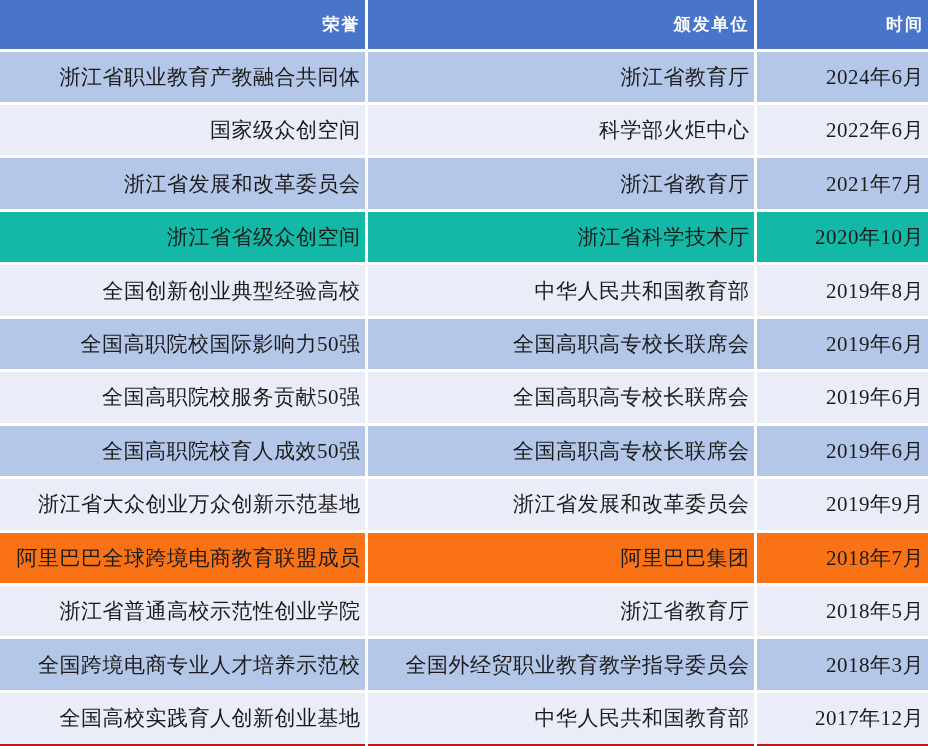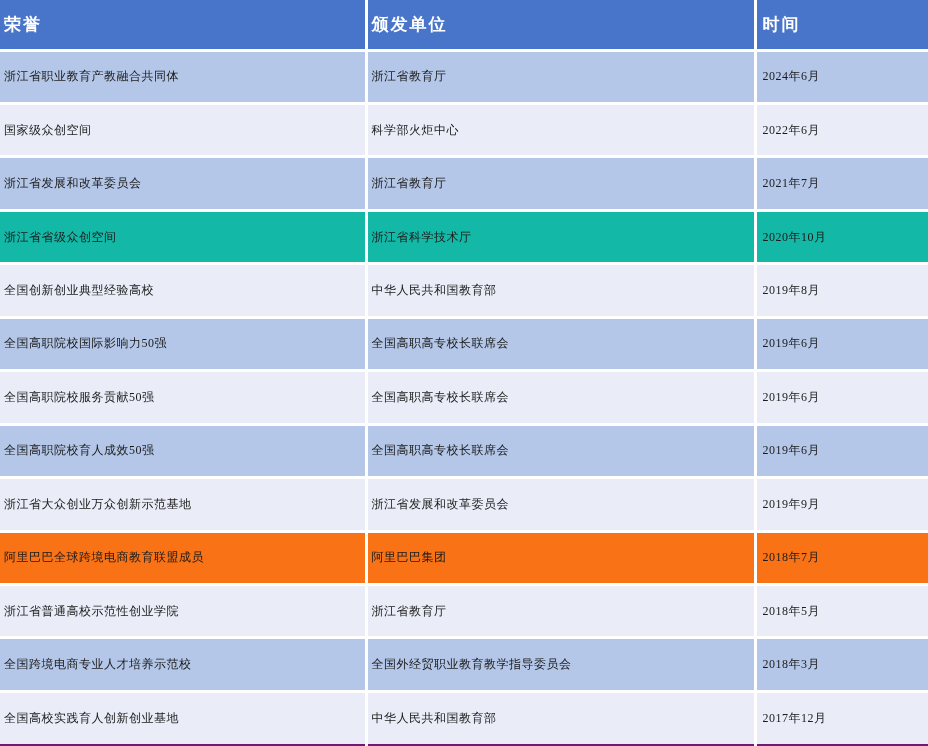--- a/index.html
+++ b/index.html
@@ -14,53 +14,53 @@
     font-family: "Liberation Serif", "DejaVu Serif", serif;
   }
   table.honors {
     width: 928px;
     height: 746px;
     border-collapse: collapse;
     table-layout: fixed;
   }
   table.honors th,
   table.honors td {
-    text-align: left;
+    text-align: right;
     vertical-align: middle;
     padding: 0 4px;
     box-sizing: border-box;
     border-right: 3px solid #ffffff;
     border-bottom: 3px solid #ffffff;
     overflow: hidden;
   }
   table.honors th:last-child,
   table.honors td:last-child {
     border-right: none;
     padding-left: 6px;
   }
   table.honors tbody tr:last-child td {
-    border-bottom: 2px solid #701a75;
+    border-bottom: 2px solid #b91c1c;
   }
   thead tr {
     height: 50px;
     background: #4875C9;
   }
   thead th {
     color: #ffffff;
     font-family: "Liberation Sans", "DejaVu Sans", sans-serif;
     font-weight: bold;
     font-size: 17px;
     letter-spacing: 2px;
   }
   tbody tr {
     height: 49px;
   }
   tbody td {
     color: #1b1b1b;
-    font-size: 12px;
+    font-size: 21px;
     letter-spacing: 0.5px;
   }
 </style>
 </head>
 <body>
 
 <table class="honors">
   <colgroup>
     <col style="width:366px">
     <col style="width:389px">

